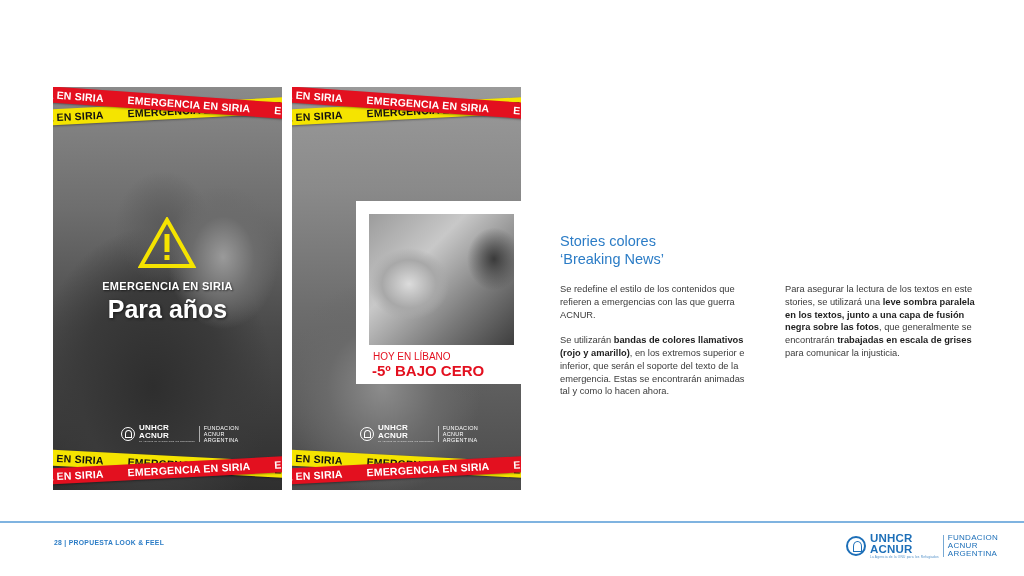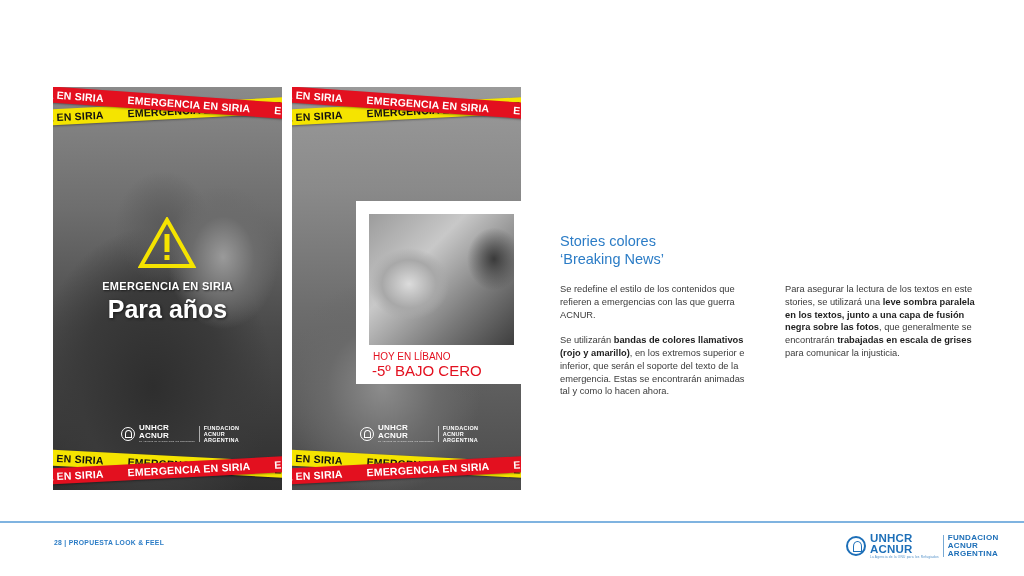--- a/index.html
+++ b/index.html
@@ -41,31 +41,31 @@
     font-size: 11px; font-weight: bold; letter-spacing: 0.3px; text-shadow: 1px 1px 2px rgba(0,0,0,0.6); }
   .c1-title { position: absolute; left: 0; right: 0; top: 208px; text-align: center; color: #fff;
     font-size: 25px; font-weight: bold; line-height: 29px; text-shadow: 1px 1px 3px rgba(0,0,0,0.6); }
 
   .logo { position: absolute; top: 337px; left: 68px; display: flex; align-items: center; gap: 4px; color: #fff; }
   .logo .emblem { width: 14px; height: 14px; border: 1.5px solid currentColor; border-radius: 50%; position: relative; }
   .logo .emblem::after { content: ""; position: absolute; left: 3px; top: 2px; width: 5px; height: 6px; border: 1.3px solid currentColor; border-radius: 50% 50% 0 0; }
   .logo .lt { font-size: 8px; font-weight: bold; line-height: 8px; letter-spacing: 0.2px; }
   .logo .lt small { display: block; font-size: 2.5px; line-height: 3px; font-weight: normal; opacity: 0.8; }
   .logo .sep { width: 1px; height: 16px; background: currentColor; opacity: 0.6; }
-  .logo .fn { font-size: 5.5px; line-height: 6px; letter-spacing: 0.3px; font-weight: bold; }
+  .logo .fn { font-size: 5.5px; line-height: 6px; letter-spacing: 0.3px; }
 
   .photo-box { position: absolute; left: 37px; top: 114px; width: 185px; height: 183px; background: #ffffff; padding: 13px; margin-left: 27px; }
   .photo-box .photo { width: 145px; height: 131px;
     background:
       radial-gradient(ellipse 45px 40px at 40px 70px, #dcdcdc 0%, #a8a8a8 60%, rgba(0,0,0,0) 90%),
       radial-gradient(ellipse 30px 35px at 125px 45px, #3a3a3a 0%, rgba(0,0,0,0) 90%),
       linear-gradient(135deg, #9c9c9c 0%, #c8c8c8 35%, #7a7a7a 70%, #3e3e3e 100%);
   }
   .photo-box .pk { color: #e3101f; font-size: 10px; margin-top: 6px; padding-left: 4px; }
-  .photo-box .ph { color: #e3101f; font-size: 15px; font-weight: normal; padding-left: 3px; line-height: 18px; }
+  .photo-box .ph { color: #e3101f; font-size: 15px; font-weight: bold; padding-left: 3px; line-height: 18px; }
 
   .section-title { position: absolute; left: 560px; top: 232px; color: #2b7cc6; font-size: 14.5px; line-height: 18px; }
   .col { position: absolute; font-size: 9.3px; line-height: 12.8px; color: #3a3a3a; }
   .col b { color: #1e1e1e; }
   .col p { margin-bottom: 12.8px; }
   .col-1 { left: 560px; top: 283px; width: 190px; }
   .col-2 { left: 785px; top: 283px; width: 190px; }
 
   .divider { position: absolute; left: 0; top: 521px; width: 1024px; height: 2px; background: #7fb3e0; }
   .footer-label { position: absolute; left: 54px; top: 539px; font-size: 6.8px; font-weight: bold; color: #2b7cc6; letter-spacing: 0.3px; }

